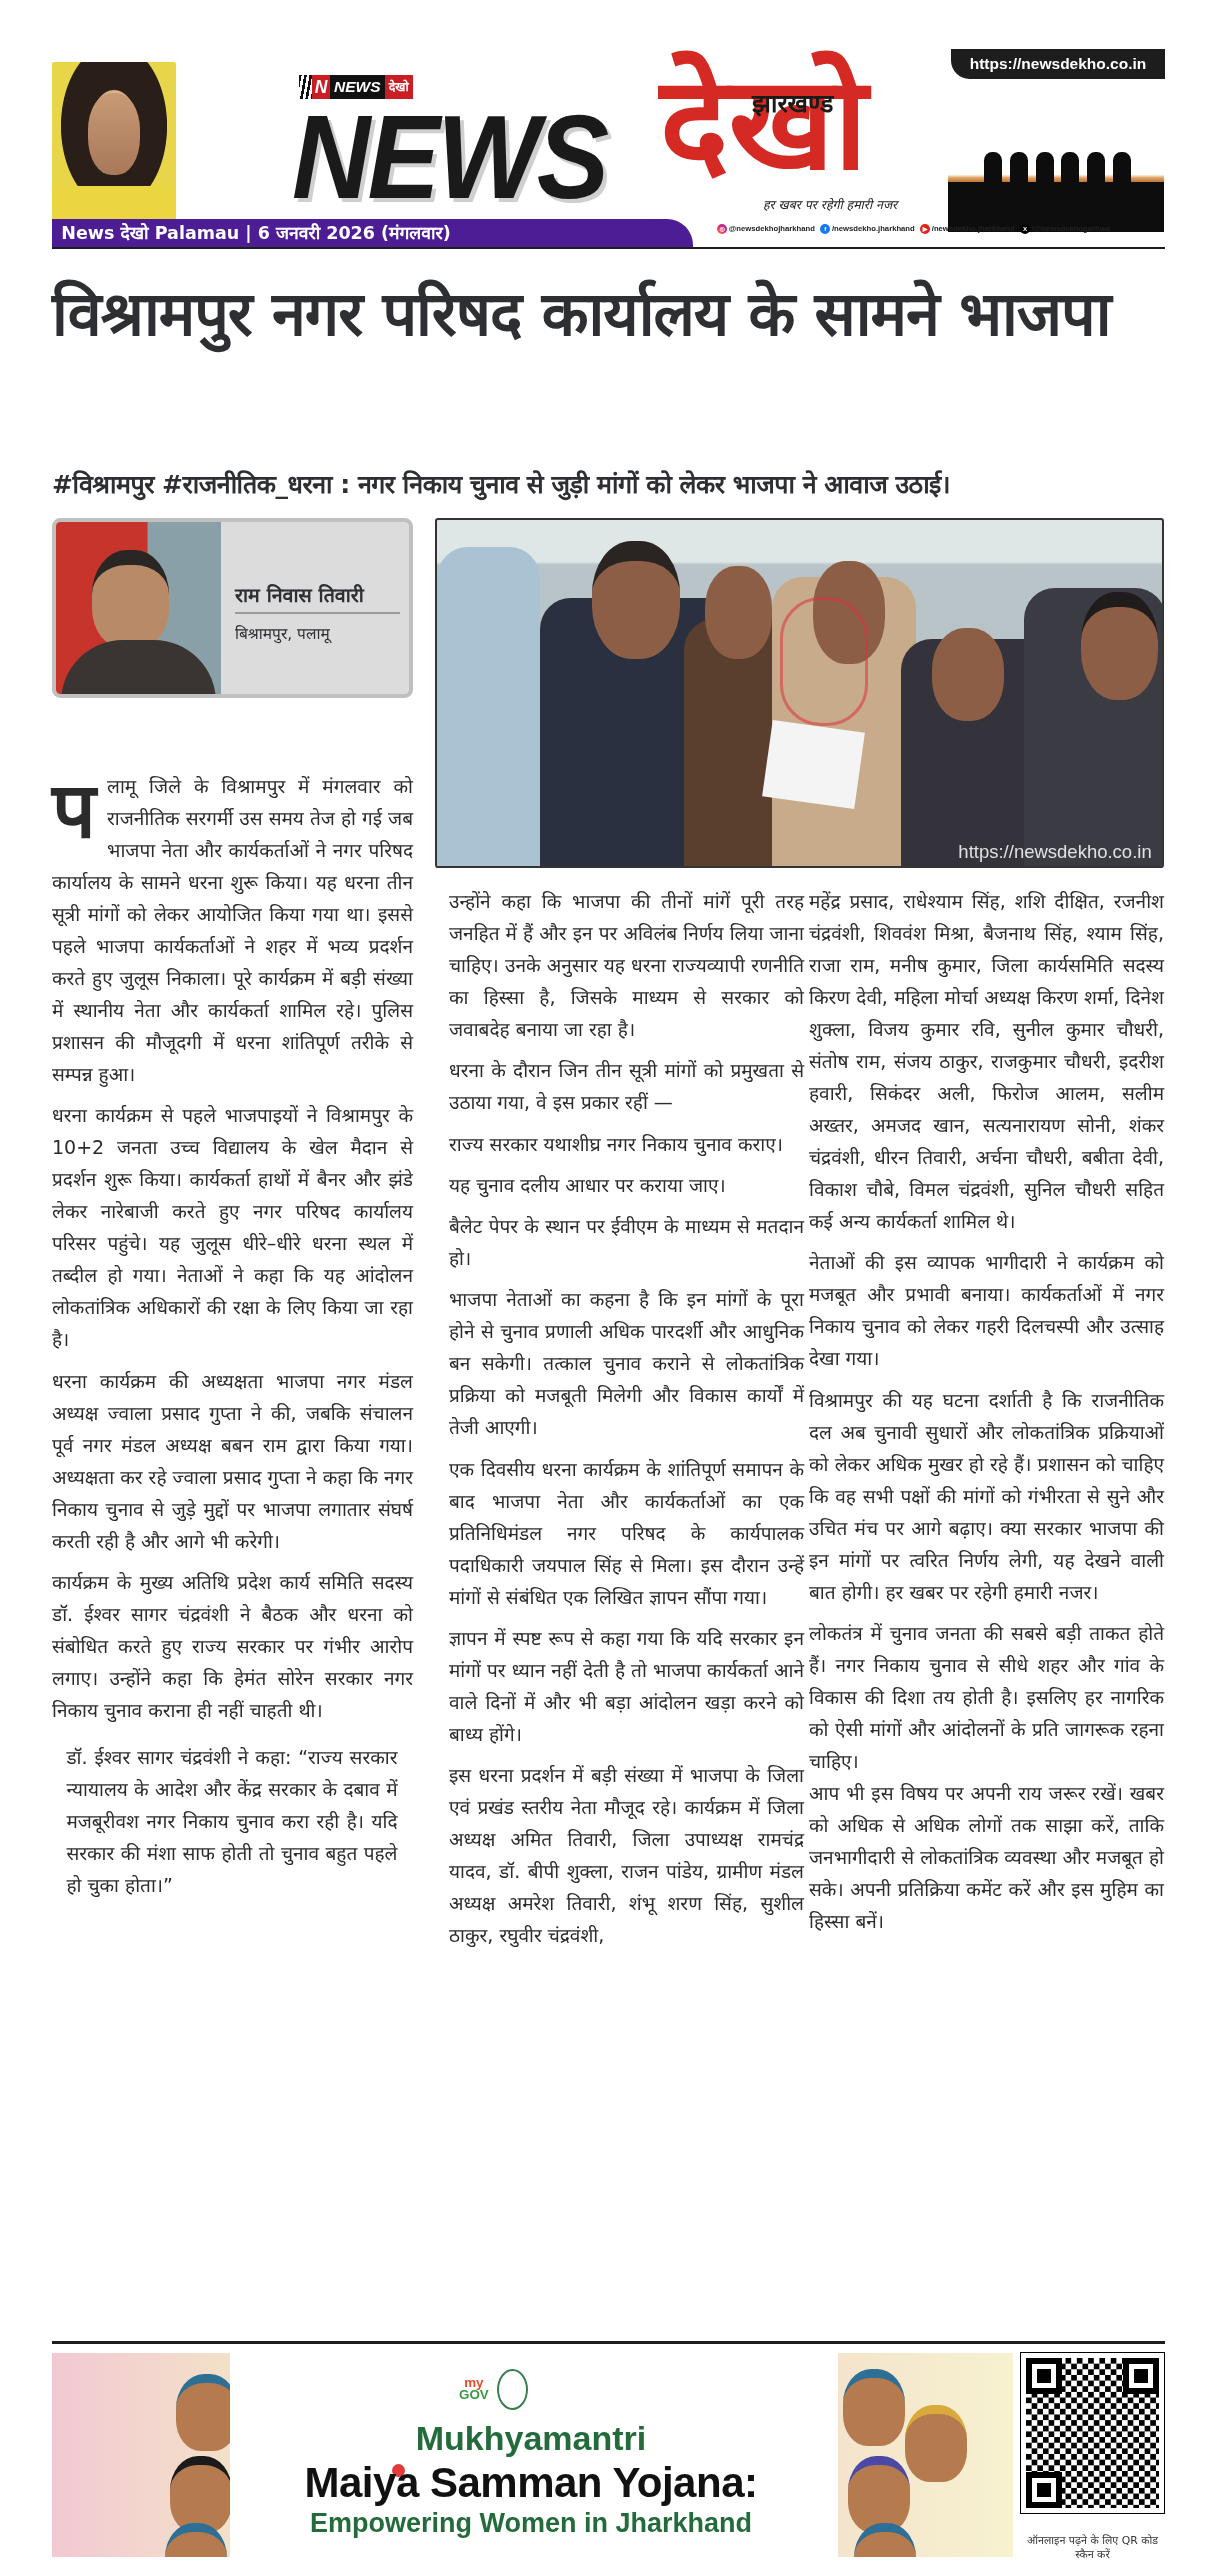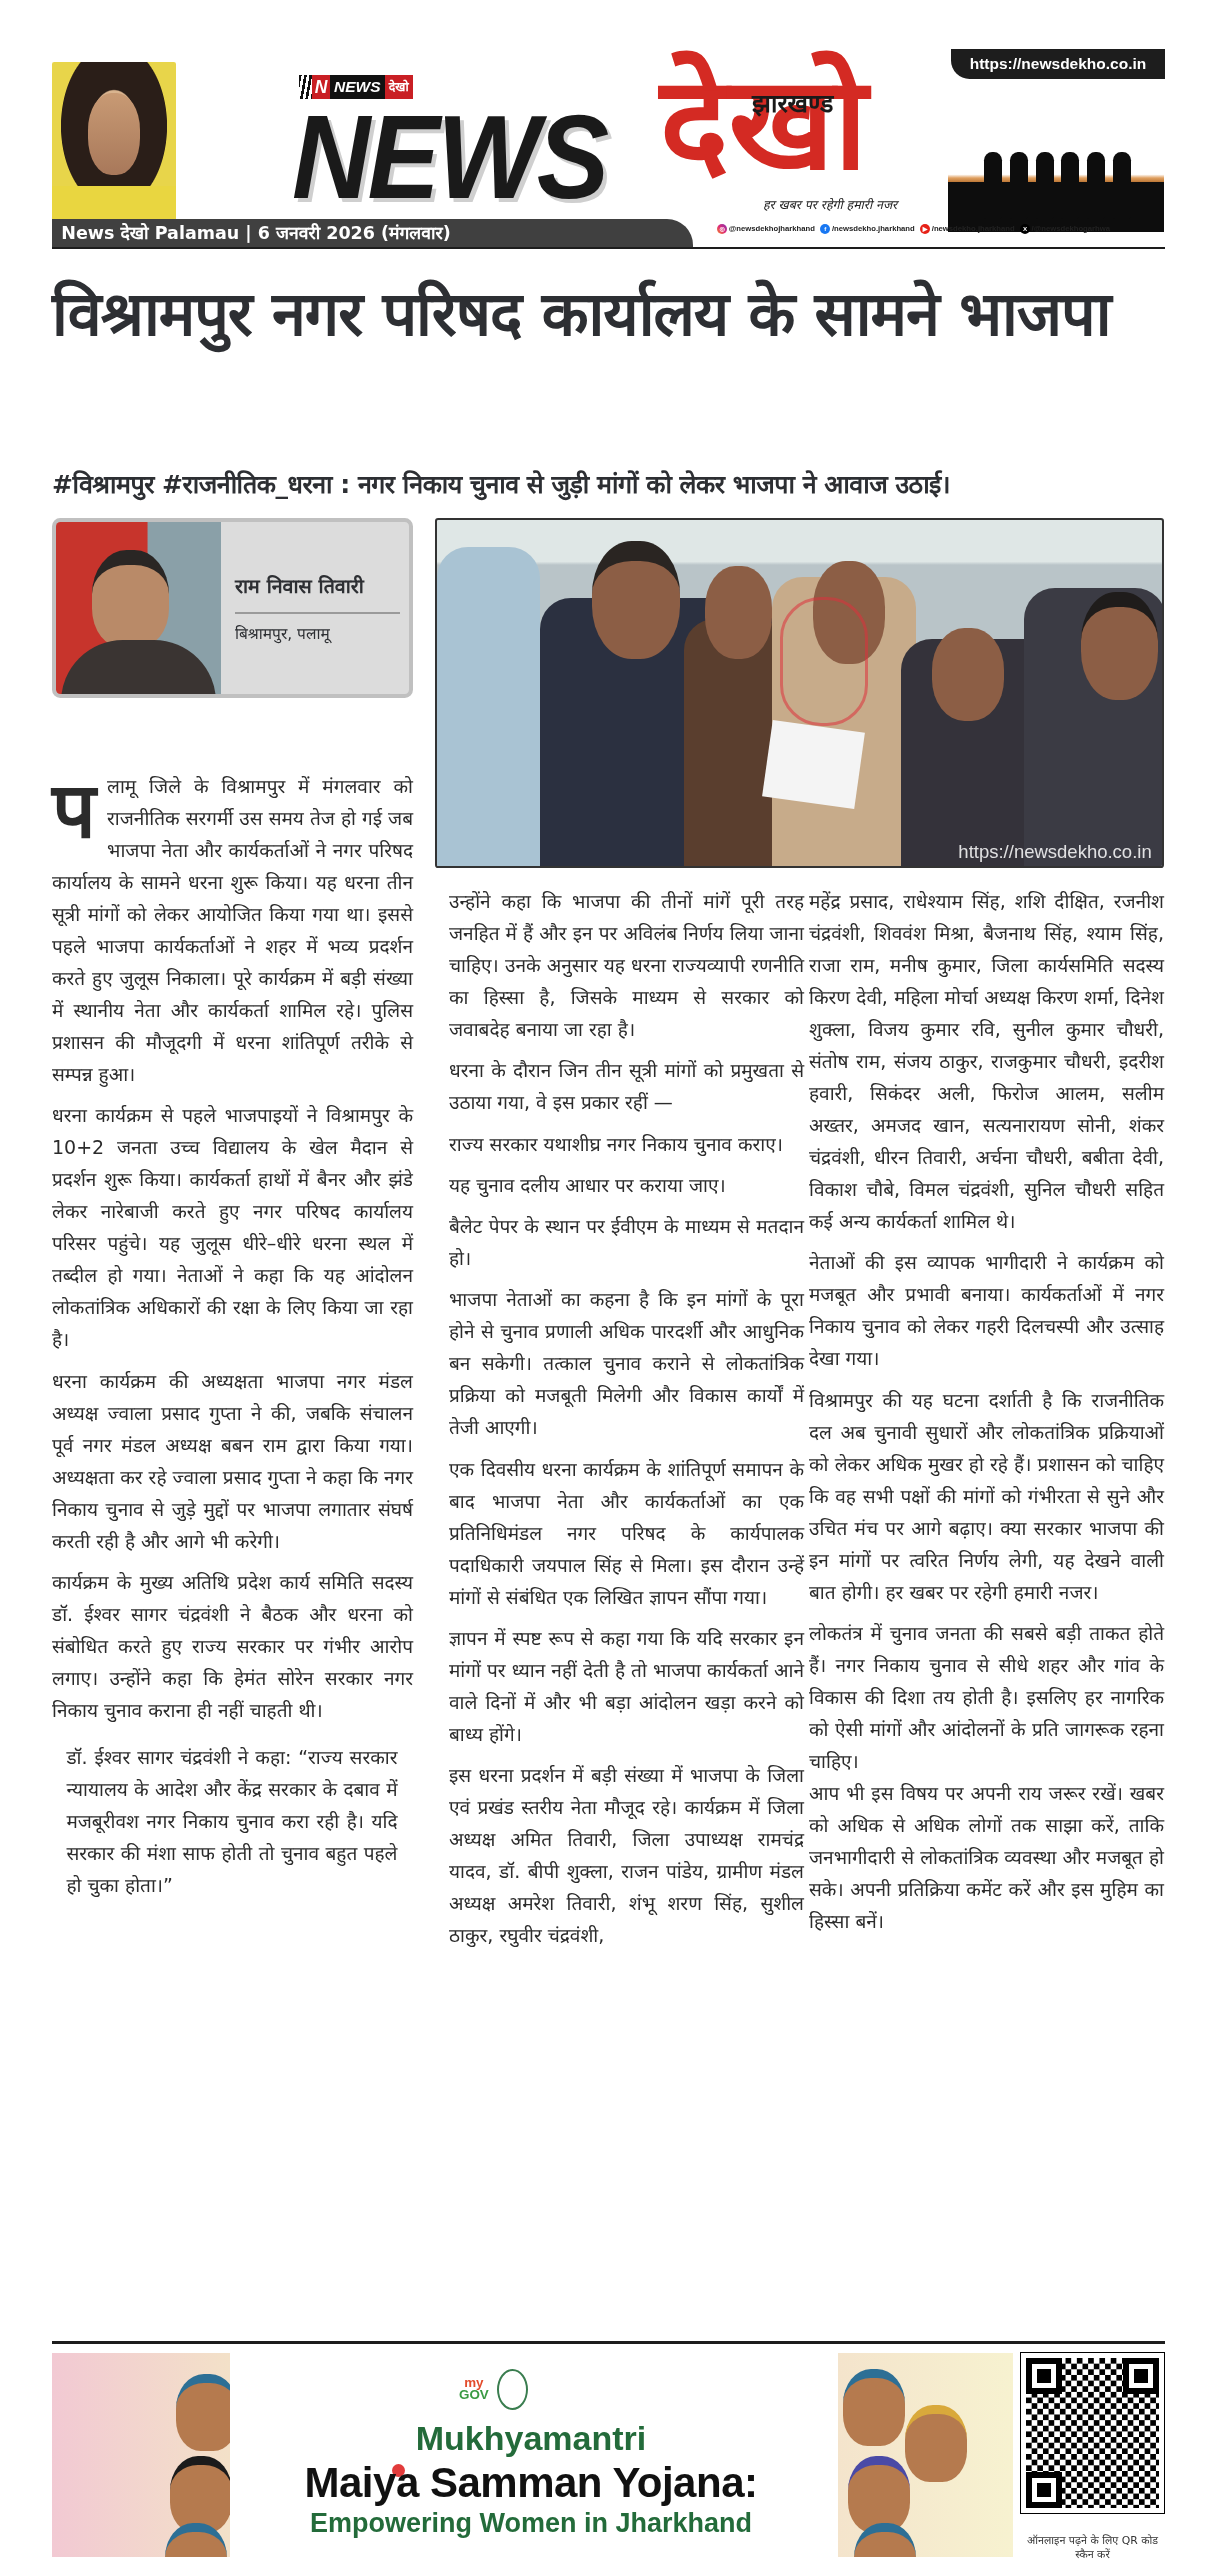--- a/index.html
+++ b/index.html
@@ -26,40 +26,40 @@
   .big-dekho { position: absolute; left: 608px; top: 10.3px; font-weight: 700; font-size: 129px; line-height: 1; color: #d42a23; }
   .state-label { position: absolute; left: 700px; top: 36px; font-weight: 700; font-size: 25px; color: #1a1a1a; }
   .tagline { position: absolute; left: 711px; top: 147px; font-style: italic; font-size: 12.4px; color: #222; }
 
   .url-pill { position: absolute; left: 899px; top: 0; width: 214px; height: 30px; background: #1d1d1d; color: #fff;
     border-radius: 0 0 0 18.5px; font-family: "Liberation Sans", sans-serif; font-weight: 700; font-size: 15.5px; text-align: center; line-height: 30px; }
   .silhouettes { position: absolute; left: 896px; top: 93px; width: 216px; height: 90px; background: #0d0d0d;
     background-image: linear-gradient(to top, #0d0d0d 0 55%, #c07b3a 56%, #e0a060 60%, #fff 64%); }
   .silhouettes .p { position: absolute; bottom: 13px; width: 17.5px; height: 67px; background: #0d0d0d; border-radius: 8.2px 8.2px 2.1px 2.1px; }
 
-  .dateline-bar { position: absolute; left: 0; top: 170px; width: 641px; height: 28px; background: #404040; color: #fff;
+  .dateline-bar { position: absolute; left: 0; top: 170px; width: 641px; height: 28px; background: #4c1d95; color: #fff;
     border-radius: 0 26px 0 0; font-size: 17.5px; line-height: 28px; padding-left: 9.3px; font-weight: 700; }
   .social-row { position: absolute; left: 665px; top: 175px; display: flex; gap: 5.2px; align-items: center; font-family: "Liberation Sans", sans-serif; font-size: 7.7px; font-weight: 700; color: #222; }
   .social-row .ic { display: inline-block; width: 10.3px; height: 10.3px; border-radius: 50%; margin-right: 1.5px; vertical-align: middle; color: #fff; font-size: 6.2px; text-align: center; line-height: 10.3px; }
   .ic.insta { background: linear-gradient(45deg, #f58529, #dd2a7b, #8134af); }
   .ic.fb { background: #1877f2; }
   .ic.yt { background: #e62117; }
   .ic.x { background: #000; }
   .mast-rule { position: absolute; left: 0; top: 198px; width: 1113px; height: 2.1px; background: #1d1d1d; }
 
   
   .headline { position: absolute; left: 52px; top: 265px; width: 1113px; font-weight: 700; font-size: 61px; line-height: 98px; color: #2d2f33; letter-spacing: -1px; }
   .subhead { position: absolute; left: 52px; top: 466px; width: 1113px; font-weight: 700; font-size: 25px; color: #2d2f33; letter-spacing: -0.5px; }
 
   
   .byline-card { position: absolute; left: 52px; top: 518px; width: 361px; height: 180px; background: #dcdcdc; border: 4.1px solid #c0c0c0; border-radius: 8.2px; overflow: hidden; }
   .byline-photo { position: absolute; left: 0; top: 0; width: 165px; height: 172px; background: linear-gradient(90deg, #c7342c 0 55%, #8aa0a8 56% 100%); }
   .byline-photo .head { position: absolute; left: 36px; top: 28px; width: 77px; height: 98px; border-radius: 45% 45% 40% 40%; background: #b98a68; border-top: 15.5px solid #2a2624; }
   .byline-photo .torso { position: absolute; left: 5.2px; top: 118px; width: 155px; height: 62px; border-radius: 62px 62px 0 0; background: #3a3432; }
-  .byline-name { position: absolute; left: 179px; top: 50px; font-weight: 700; font-size: 19.6px; color: #2d2f33; }
+  .byline-name { position: absolute; left: 179px; top: 59px; font-weight: 700; font-size: 19.6px; color: #2d2f33; }
   .byline-rule { position: absolute; left: 179px; top: 90px; width: 165px; height: 2.1px; background: #9a9a9a; }
   .byline-place { position: absolute; left: 179px; top: 100px; font-size: 15.5px; color: #2d2f33; }
 
   
   .main-photo { position: absolute; left: 435px; top: 518px; width: 729px; height: 350px; border: 2.6px solid #333; border-radius: 3.1px; overflow: hidden;
     background: linear-gradient(180deg, #dfe7e6 0 12%, #b9c4c8 13% 100%); }
   .main-photo .fig { position: absolute; bottom: 0; border-radius: 31px 31px 0 0; }
   .main-photo .hd { position: absolute; border-radius: 45%; background: #8c5e45; }
   .main-photo .paper { position: absolute; left: 330px; top: 206px; width: 93px; height: 77px; background: #f4f4f4; transform: rotate(8deg); }
   .photo-watermark { position: absolute; right: 10.3px; bottom: 3.1px; color: rgba(255,255,255,0.85); font-family: "Liberation Sans", sans-serif; font-size: 18.5px; }

